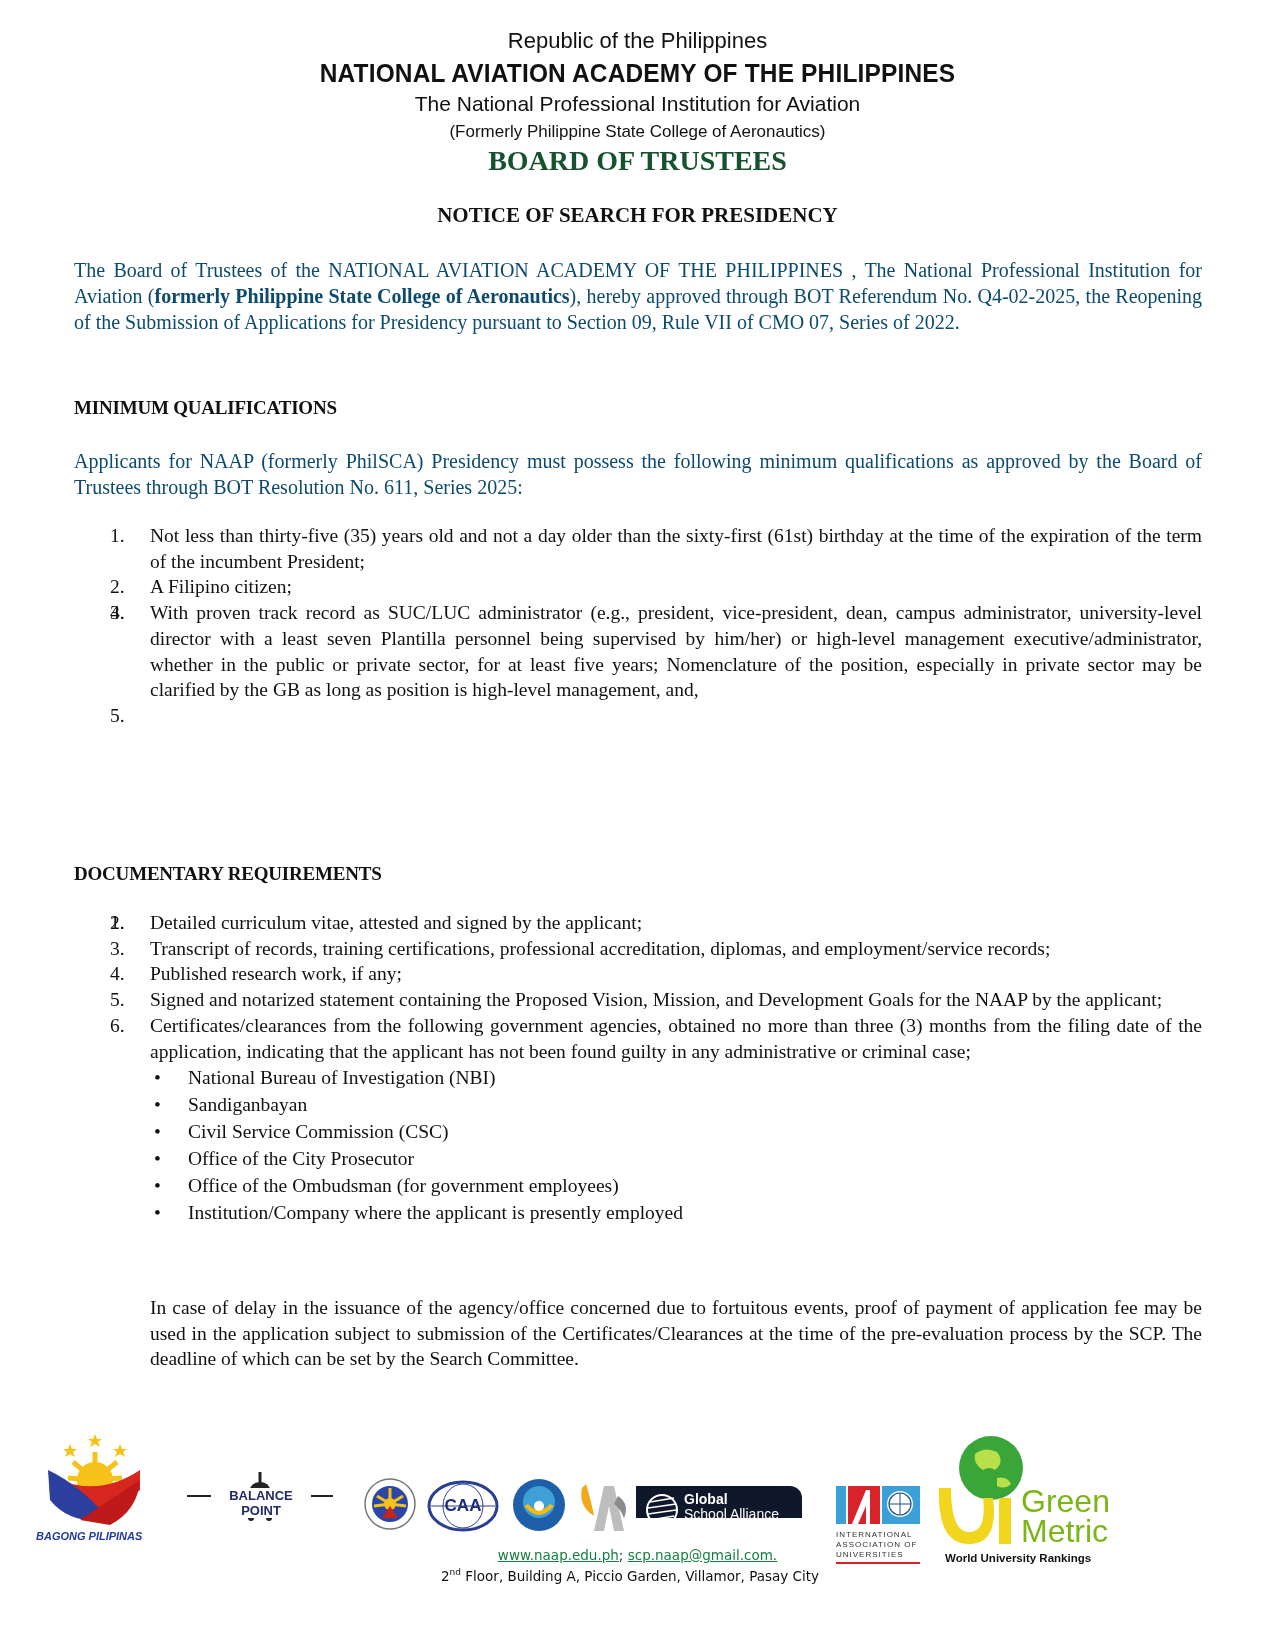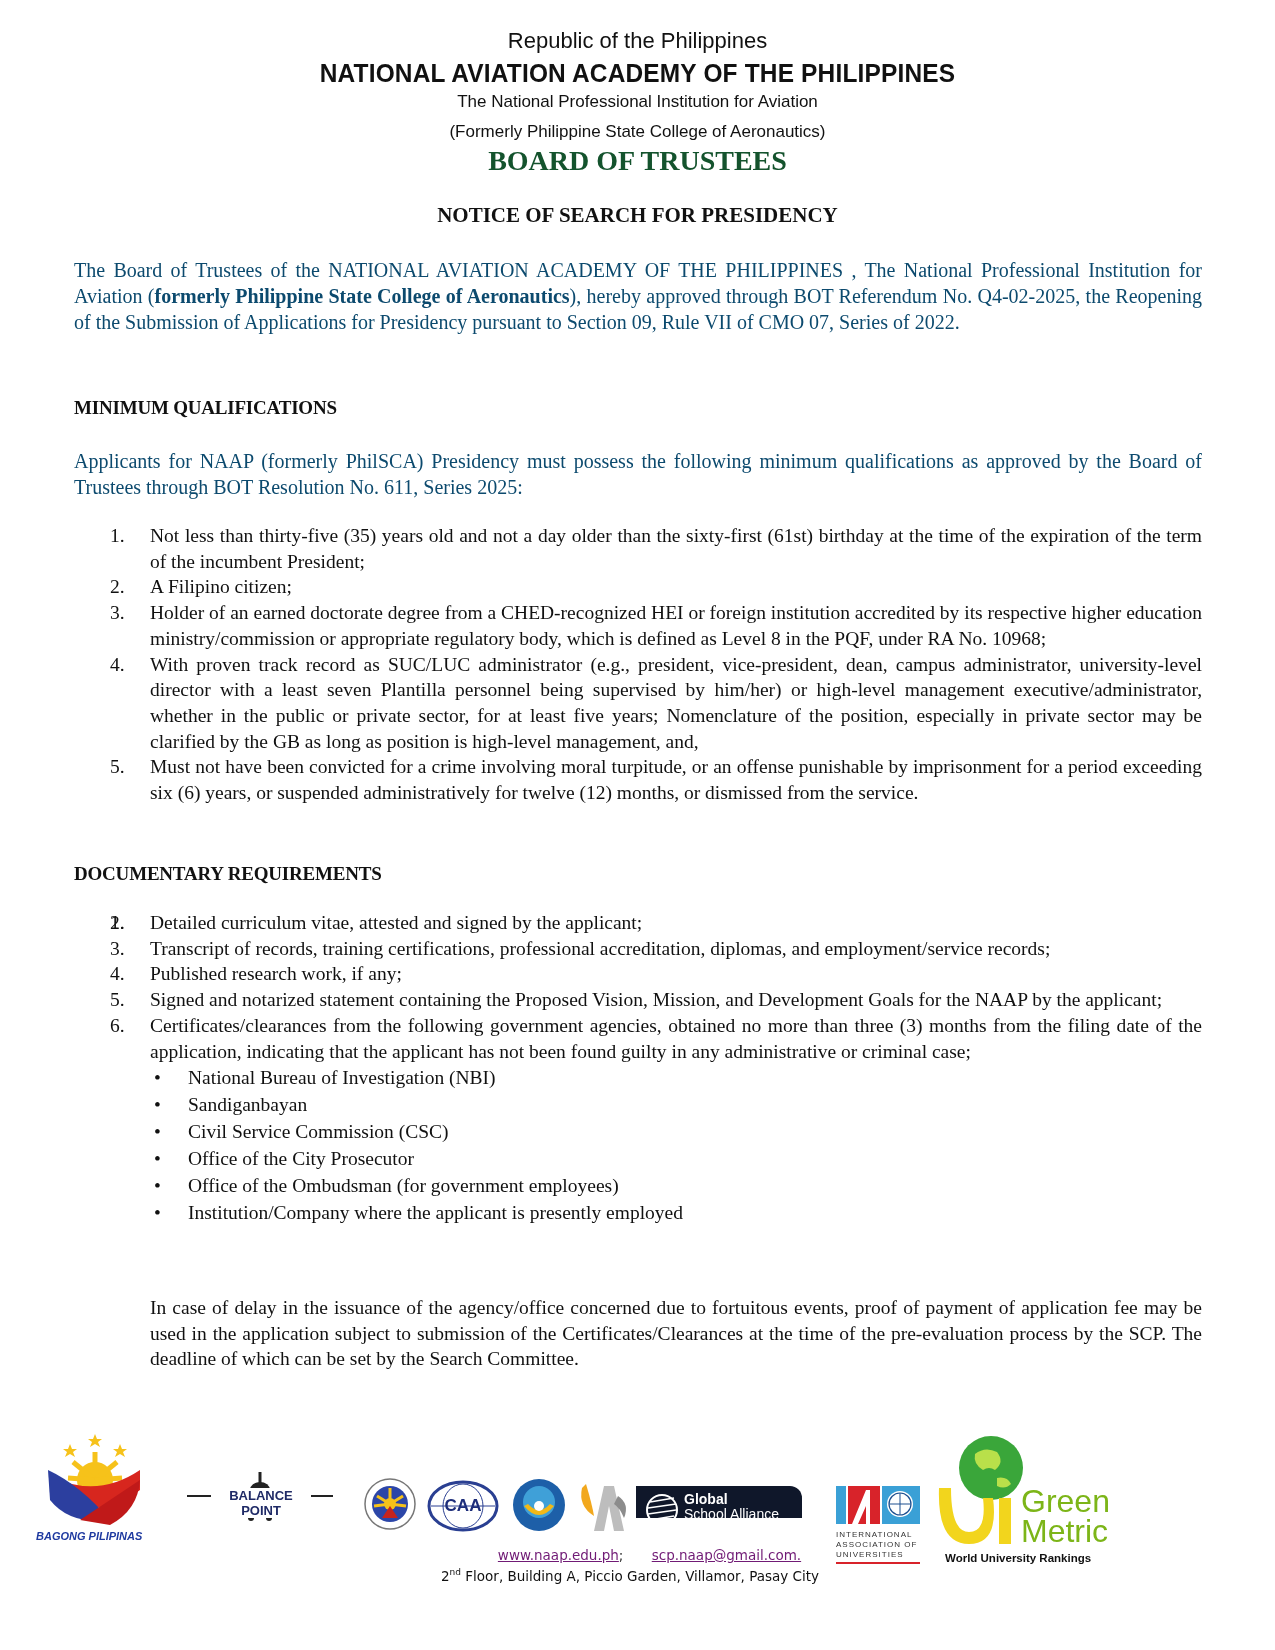--- a/index.html
+++ b/index.html
@@ -3,21 +3,21 @@
   <meta charset="utf-8">
   <style>
     html, body { margin: 0; padding: 0; background: #ffffff; }
     body {
       width: 1275px; height: 1650px; position: relative; overflow: hidden;
       color: #111111;
     }
     .hdr { position: absolute; left: 0; width: 1275px; text-align: center; font-family: "Liberation Sans", sans-serif; color: #111; white-space: nowrap; }
     .hdr-republic { top: 28px; font-size: 22px; }
     .hdr-name { top: 58px; font-size: 26px; font-weight: bold; letter-spacing: 0.2px; transform: scaleX(0.94); }
-    .hdr-tag { top: 92px; font-size: 17px; }
+    .hdr-tag { top: 92px; font-size: 21px; }
     .hdr-formerly { top: 122px; font-size: 17px; }
     .hdr-bot { top: 145px; font-size: 28px; font-weight: bold; font-family: "Liberation Serif", serif; color: #14532d; }
     .notice-title { position: absolute; top: 203px; left: 0; width: 1275px; text-align: center; font-family: Liberation Serif, serif; font-weight: bold; font-size: 21px; color: #111; }
     .para {
       position: absolute; left: 74px; width: 1128px;
       font-family: "Liberation Serif", serif; font-size: 20px; line-height: 26px;
       text-align: justify; color: #0c4a6e;
     }
     .para-intro { top: 257px; }
     .para-intro .b { font-weight: bold; }
@@ -38,21 +38,21 @@
 
     .blist { margin: 0; padding: 0; list-style: none; }
     .blist li { position: relative; padding-left: 38px; line-height: 27px; }
     .blist .dot { position: absolute; left: 4px; top: 0; }
 
     .para-delay { position: absolute; top: 1295px; left: 150px; width: 1052px;
       font-family: "Liberation Serif", serif; font-size: 19.5px; line-height: 25.7px; text-align: justify; color: #111; }
     .logo { position: absolute; }
     .logo-text { font-family: "Liberation Sans", sans-serif; }
     .links { position: absolute; top: 1547px; left: 0; width: 1275px; text-align: center; font-family: "DejaVu Sans", sans-serif; font-size: 13.5px; color: #4a7a8c; }
-    .links a { color: #701a75; text-decoration: underline; margin-left: 24px; }
+    .links a { color: #15803d; text-decoration: underline; }
     .links .sep { color: #333; }
     .address { position: absolute; top: 1567px; left: 420px; width: 420px; text-align: center; font-family: "DejaVu Sans", sans-serif; font-size: 13.5px; color: #111; white-space: nowrap; }
     .address sup { font-size: 9px; }
   </style>
 </head>
 <body>
 
 <div class="hdr hdr-republic">Republic of the Philippines</div>
 <div class="hdr hdr-name">NATIONAL AVIATION ACADEMY OF THE PHILIPPINES</div>
 <div class="hdr hdr-tag">The National Professional Institution for Aviation</div>
@@ -62,23 +62,23 @@
 <div class="notice-title">NOTICE OF SEARCH FOR PRESIDENCY</div>
 
 <div class="para para-intro"><span>The Board of Trustees of the NATIONAL AVIATION ACADEMY OF THE PHILIPPINES , The National Professional Institution for Aviation (</span><span class="b">formerly Philippine State College of Aeronautics</span><span>), hereby approved through BOT Referendum No. Q4-02-2025, the Reopening of the Submission of Applications for Presidency pursuant to Section 09, Rule VII of CMO 07, Series of 2022.</span></div>
 
 <div class="section-head sh-minq">MINIMUM QUALIFICATIONS</div>
 <div class="para para-applicants">Applicants for NAAP (formerly PhilSCA) Presidency must possess the following minimum qualifications as approved by the Board of Trustees through BOT Resolution No. 611, Series 2025:</div>
 
 <ol class="olist ol-minq">
   <li><span class="num">1.</span><span>Not less than thirty-five (35) years old and not a day older than the sixty-first (61st) birthday at the time of the expiration of the term of the incumbent President;</span></li>
   <li><span class="num">2.</span><span>A Filipino citizen;</span></li>
-  <li><span class="num">3.</span><span>Holder of an earned doctorate degree from a CHED-recognized HEI or foreign institution accredited by its respective higher education ministry/commission or appropriate regulatory body, which is defined as Level 8 in the PQF, under RA No. 10968;</span></li>
+  <li><span class="num">3.</span></li>
   <li><span class="num">4.</span><span>With proven track record as SUC/LUC administrator (e.g., president, vice-president, dean, campus administrator, university-level director with a least seven Plantilla personnel being supervised by him/her) or high-level management executive/administrator, whether in the public or private sector, for at least five years; Nomenclature of the position, especially in private sector may be clarified by the GB as long as position is high-level management, and,</span></li>
-  <li><span class="num">5.</span><span>Must not have been convicted for a crime involving moral turpitude, or an offense punishable by imprisonment for a period exceeding six (6) years, or suspended administratively for twelve (12) months, or dismissed from the service.</span></li>
+  <li><span class="num">5.</span></li>
 </ol>
 
 <div class="section-head sh-docreq">DOCUMENTARY REQUIREMENTS</div>
 
 <ol class="olist ol-doc">
   <li><span class="num">1.</span></li>
   <li><span class="num">2.</span><span>Detailed curriculum vitae, attested and signed by the applicant;</span></li>
   <li><span class="num">3.</span><span>Transcript of records, training certifications, professional accreditation, diplomas, and employment/service records;</span></li>
   <li><span class="num">4.</span><span>Published research work, if any;</span></li>
   <li><span class="num">5.</span><span>Signed and notarized statement containing the Proposed Vision, Mission, and Development Goals for the NAAP by the applicant;</span></li>

